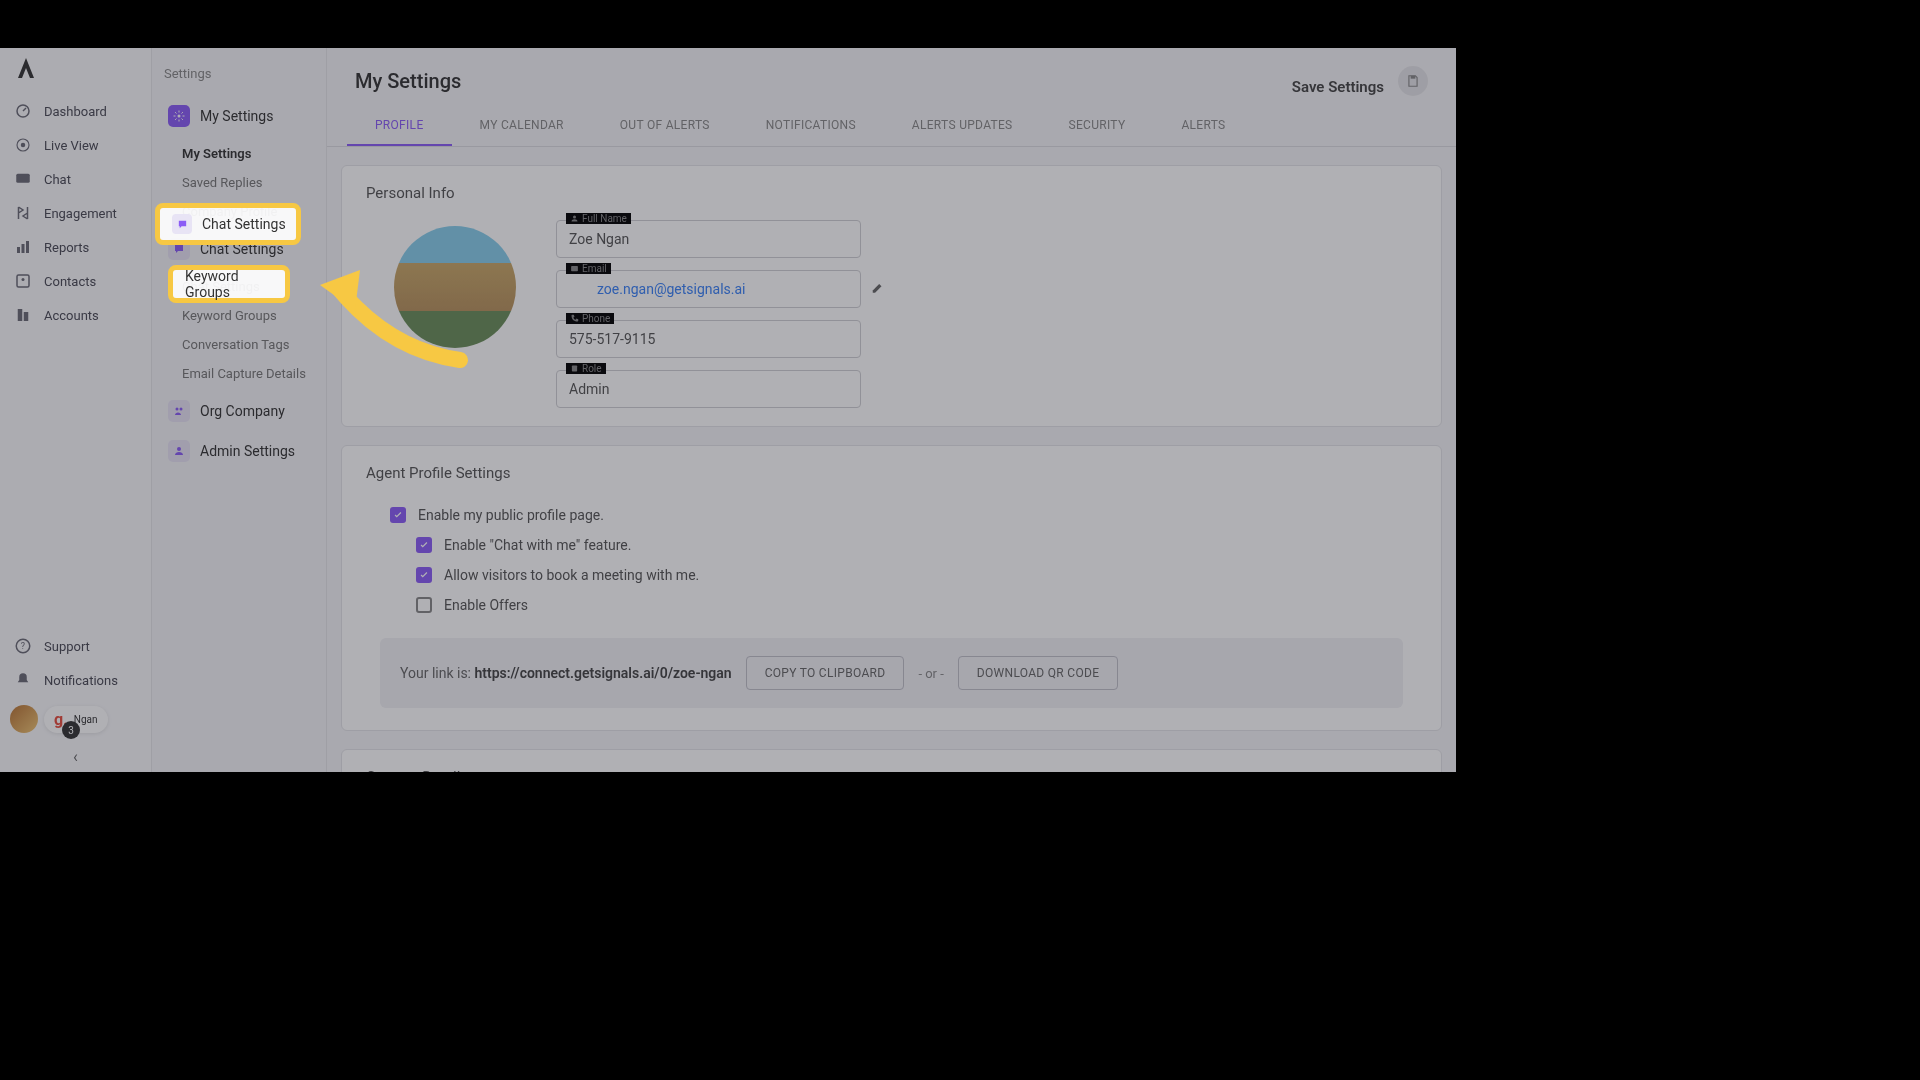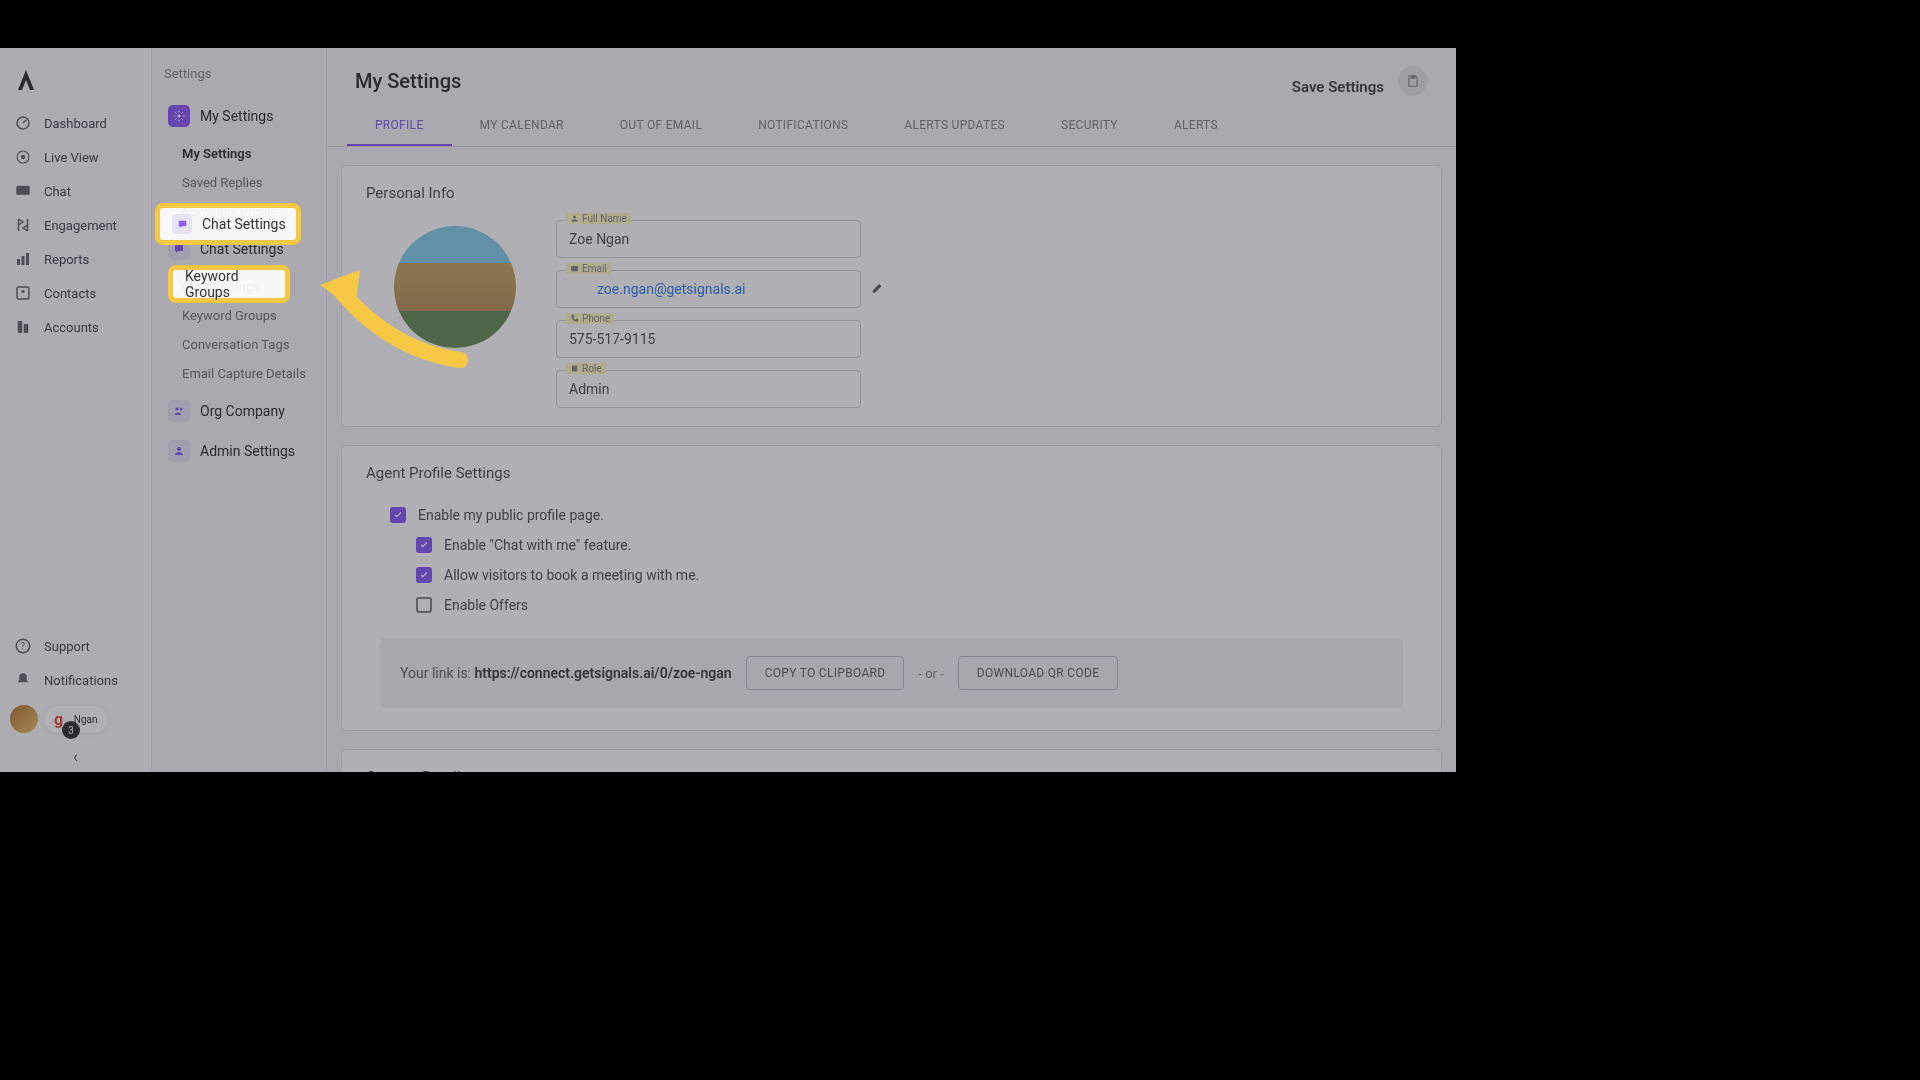--- a/index.html
+++ b/index.html
@@ -1,21 +1,21 @@
 <!DOCTYPE html>
 <html><head>
 <meta charset="utf-8">
 <style>
 * { margin: 0; padding: 0; box-sizing: border-box; font-family: -apple-system, BlinkMacSystemFont, 'Segoe UI', Roboto, sans-serif; }
 body { background: #000; width: 1920px; height: 1080px; overflow: hidden; position: relative; }
 .app-frame { position: absolute; top: 48px; left: 0; width: 1456px; height: 724px; background: #f5f5f7; display: flex; }
 .dim-overlay { position: absolute; inset: 0; background: rgba(30,30,40,0.35); pointer-events: none; z-index: 50; }
 
 
-.left-nav { width: 152px; background: #f9f9fb; border-right: 1px solid #e5e5e8; display: flex; flex-direction: column; padding-top: 12px; }
+.left-nav { width: 152px; background: #f9f9fb; border-right: 1px solid #e5e5e8; display: flex; flex-direction: column; }
 .logo { width: 24px; height: 24px; margin: 8px 0 14px 14px; }
 .nav-item { display: flex; align-items: center; padding: 8px 14px; cursor: pointer; color: #4a4a55; font-size: 13px; gap: 12px; }
 .nav-item svg { width: 18px; height: 18px; fill: #6a6a75; flex-shrink: 0; }
 .nav-spacer { flex: 1; }
 .nav-user { display: flex; align-items: center; padding: 8px 10px; gap: 6px; position: relative; }
 .nav-user-avatar { width: 28px; height: 28px; border-radius: 50%; background: linear-gradient(135deg,#b87333,#f0c674); }
 .user-pill { background: #fff; border-radius: 16px; padding: 4px 10px; box-shadow: 0 1px 4px rgba(0,0,0,0.1); display: flex; align-items: center; gap: 6px; }
 .user-g { color: #e74c3c; font-weight: bold; font-size: 16px; }
 .user-name { font-size: 10px; color: #333; }
 .user-badge { background: #333; color: #fff; border-radius: 50%; width: 18px; height: 18px; font-size: 10px; display: flex; align-items: center; justify-content: center; position: absolute; left: 62px; bottom: 2px; }
@@ -46,21 +46,21 @@
 .tabs { display: flex; border-bottom: 1px solid #dcdce0; padding: 0 20px; margin-top: 10px; }
 .tab { padding: 12px 28px; font-size: 12px; color: #888; letter-spacing: 0.3px; cursor: pointer; border-bottom: 2px solid transparent; }
 .tab.active { color: #8b5cf6; border-bottom-color: #8b5cf6; }
 
 .card { background: #fff; border: 1px solid #e3e3e8; border-radius: 6px; margin: 18px 14px; padding: 18px 24px; }
 .card-title { font-size: 15px; color: #555; margin-bottom: 18px; }
 .personal-row { display: flex; gap: 40px; align-items: flex-start; }
 .avatar-big { width: 122px; height: 122px; border-radius: 50%; background: linear-gradient(180deg,#87ceeb 30%,#c9a867 30%,#b8925d 70%,#6b8e5a 70%); margin-left: 28px; margin-top: 6px; }
 .fields { flex: 0 0 305px; display: flex; flex-direction: column; gap: 12px; }
 .field-wrap { position: relative; }
-.field-label { position: absolute; top: -7px; left: 10px; background: #fef9c3; padding: 0 4px; font-size: 10px; color: #888; display: flex; align-items: center; gap: 3px; }
+.field-label { position: absolute; top: -7px; left: 10px; background: #000000; padding: 0 4px; font-size: 10px; color: #888; display: flex; align-items: center; gap: 3px; }
 .field-label svg { width: 9px; height: 9px; fill: #888; }
 .field { width: 100%; border: 1px solid #d0d0d5; border-radius: 4px; padding: 10px 12px; font-size: 14px; color: #555; background: #fff; }
 .field.readonly { color: #3b82f6; padding-left: 40px; }
 .edit-icon { position: absolute; right: -24px; top: 50%; transform: translateY(-50%); cursor: pointer; }
 .edit-icon svg { width: 14px; height: 14px; fill: #666; }
 
 .checkbox-row { display: flex; align-items: center; gap: 12px; padding: 7px 0 7px 24px; }
 .checkbox-row.indent { padding-left: 50px; }
 .cb { width: 16px; height: 16px; border-radius: 3px; display: flex; align-items: center; justify-content: center; flex-shrink: 0; }
 .cb.checked { background: #8b5cf6; }
@@ -223,21 +223,21 @@
             <svg viewBox="0 0 24 24">
               <path d="M5 3h11l3 3v15H5z" fill="none" stroke="#888" stroke-width="2"></path>
               <rect x="8" y="3" width="8" height="5" fill="#888"></rect>
             </svg>
           </div>
       </div>
     </div>
     <div class="tabs">
       <div class="tab active">PROFILE</div>
       <div class="tab">MY CALENDAR</div>
-      <div class="tab">OUT OF EMAIL</div>
+      <div class="tab">OUT OF ALERTS</div>
       <div class="tab">NOTIFICATIONS</div>
       <div class="tab">ALERTS UPDATES</div>
       <div class="tab">SECURITY</div>
       <div class="tab">ALERTS</div>
     </div>
 
     <div class="card">
       <div class="card-title">Personal Info</div>
       <div class="personal-row">
         <div class="avatar-big"></div>

